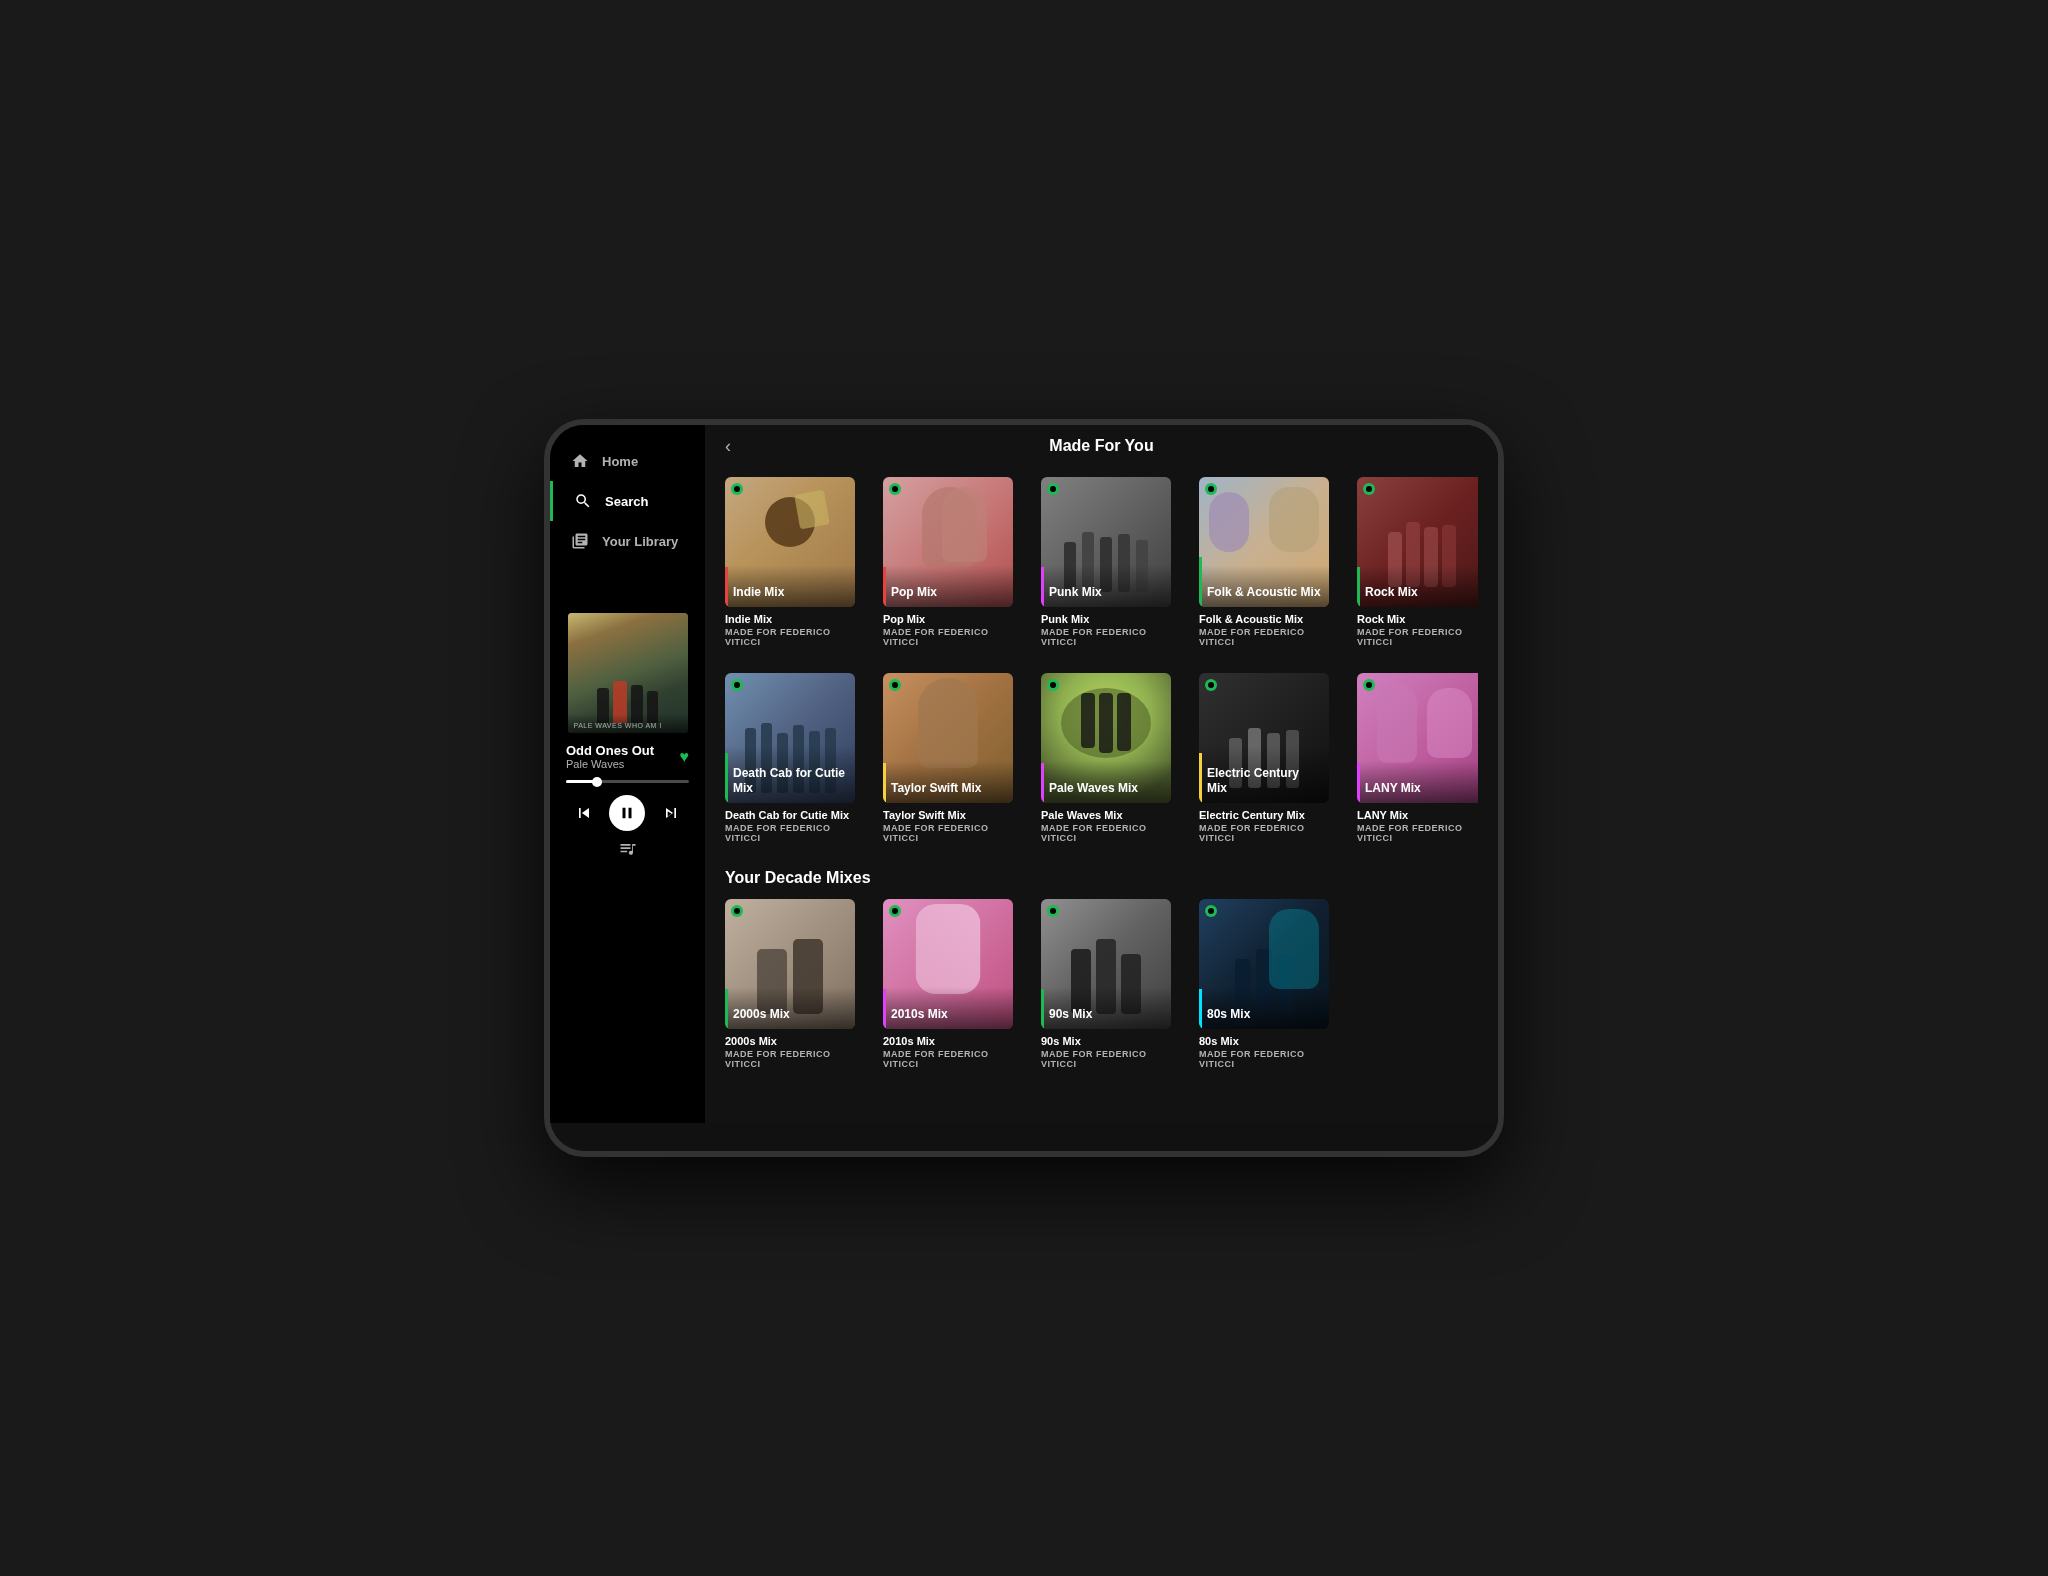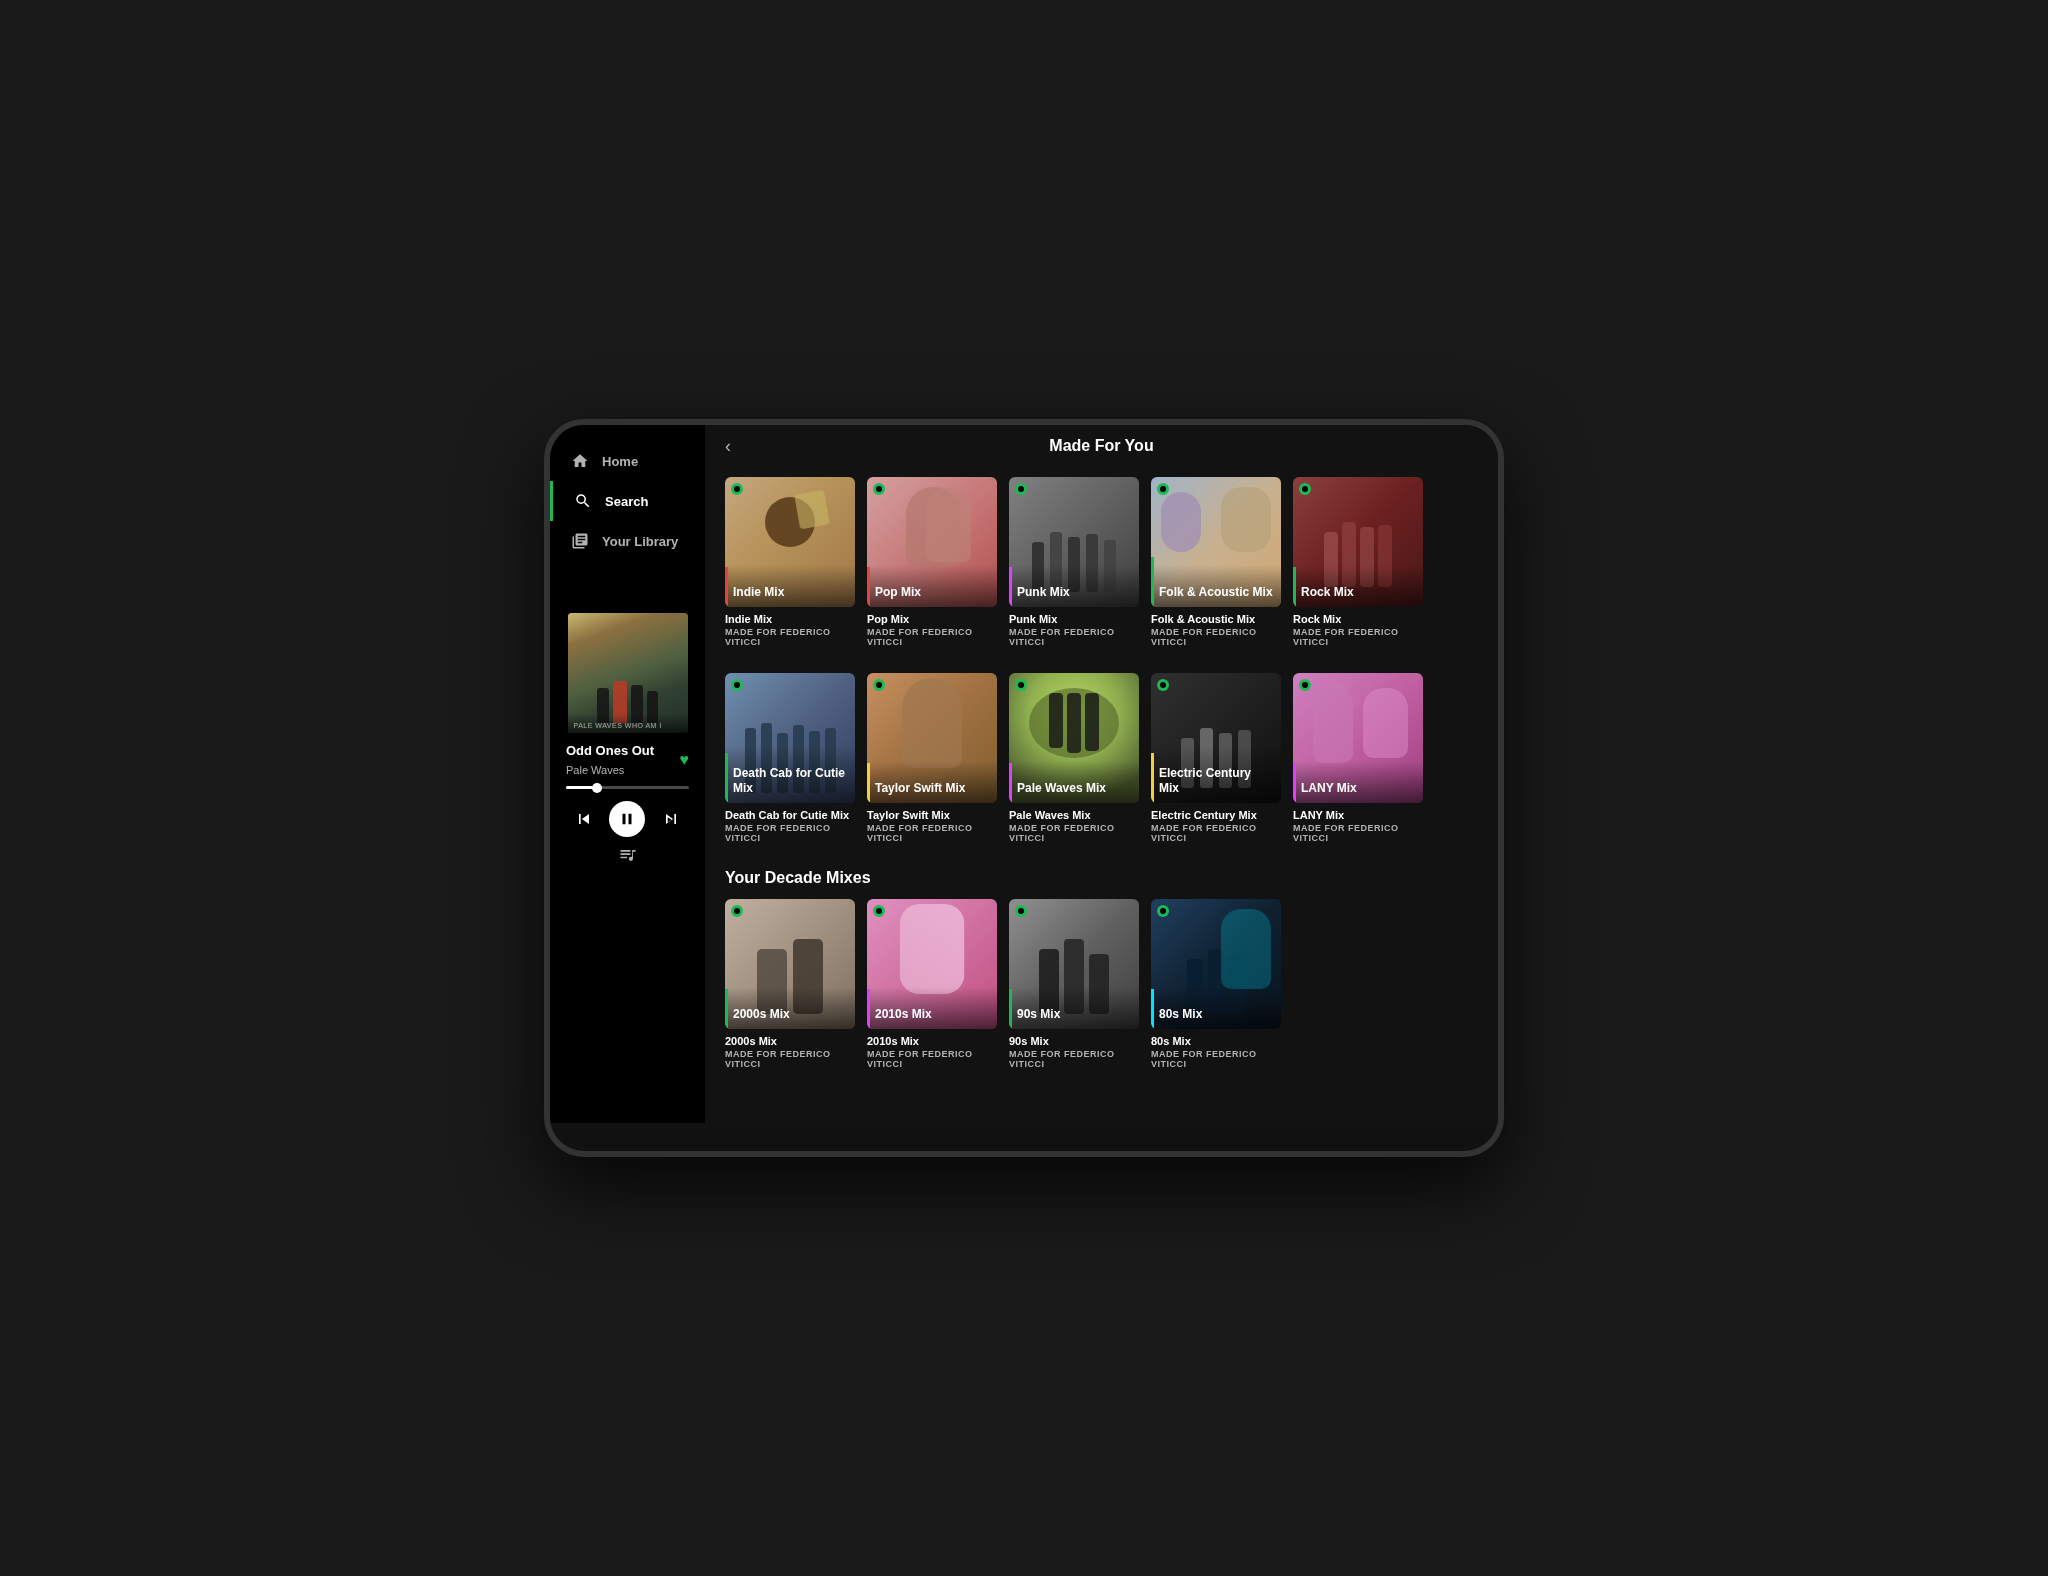--- a/index.html
+++ b/index.html
@@ -106,21 +106,21 @@
       align-items: center;
     }
     .track-name {
       color: #fff;
       font-size: 13px;
       font-weight: 700;
     }
     .track-artist {
       color: #b3b3b3;
       font-size: 11px;
-      margin-top: 6px;
+      margin-top: 0;
     }
     .heart-icon { color: #1db954; font-size: 16px; }
     .progress-bar {
       width: 100%;
       height: 3px;
       background: #4a4a4a;
       border-radius: 2px;
       margin-top: 10px;
       position: relative;
     }
@@ -199,21 +199,21 @@
     }
     .section { padding: 10px 20px 16px; }
     .section-title {
       color: #fff;
       font-size: 16px;
       font-weight: 700;
       margin-bottom: 12px;
     }
     .cards-row {
       display: flex;
-      gap: 12px;
+      gap: 28px;
       overflow: hidden;
     }
     .card {
       flex-shrink: 0;
       width: 130px;
       cursor: pointer;
     }
     .card-image {
       width: 130px;
       height: 130px;

